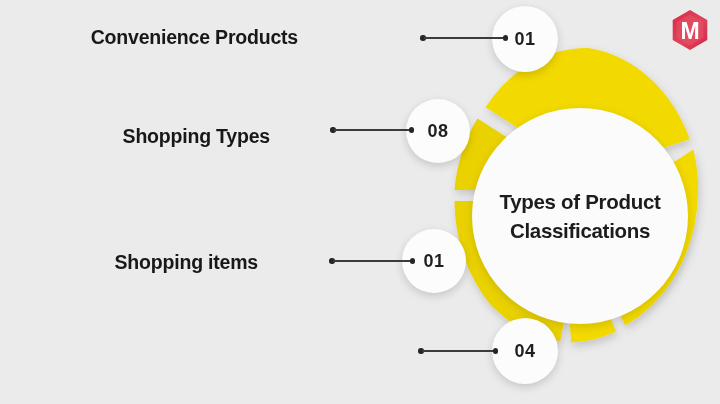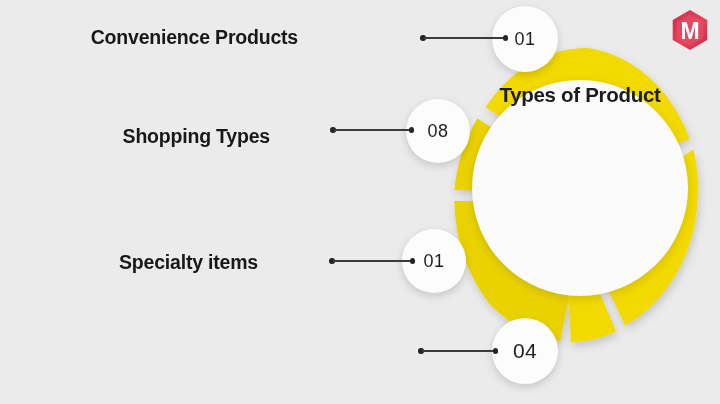--- a/index.html
+++ b/index.html
@@ -83,27 +83,28 @@
     display: block;
     width: 272px;
     height: 360px;
     overflow: visible;
   }
 
   
   .center-disc {
     position: absolute;
     left: 472px;
-    top: 80px;
+    top: 108px;
     width: 216px;
     height: 216px;
     border-radius: 50%;
     background: #fbfbfb;
     box-shadow: 0 3px 10px rgba(0,0,0,0.13);
     display: flex;
+    align-items: center;
     justify-content: center;
   }
   .center-title {
     width: 210px;
     text-align: center;
     color: #1c1c1c;
     font-family: "Liberation Sans", sans-serif;
     font-size: 20.5px;
     font-weight: bold;
     line-height: 1.42;
@@ -114,27 +115,27 @@
   .badge {
     position: absolute;
     border-radius: 50%;
     background: #fcfcfc;
     box-shadow: 0 3px 8px rgba(0,0,0,0.16);
     display: flex;
     align-items: center;
     justify-content: center;
     color: #1f1f1f;
     font-family: "Liberation Sans", sans-serif;
-    font-weight: normal;
+    font-weight: bold;
     letter-spacing: 0.4px;
   }
   .badge-1 { left: 492px; top: 6px;   width: 66px; height: 66px; font-size: 18px; }
   .badge-2 { left: 406px; top: 99px;  width: 64px; height: 64px; font-size: 18px; }
   .badge-3 { left: 402px; top: 229px; width: 64px; height: 64px; font-size: 18px; }
-  .badge-4 { left: 492px; top: 318px; width: 66px; height: 66px; font-size: 21px; }
+  .badge-4 { left: 492px; top: 318px; width: 66px; height: 66px; font-size: 18px; }
 
   
   .logo {
     position: absolute;
     left: 670px;
     top: 9px;
     width: 40px;
     height: 42px;
   }
   .logo svg { display: block; width: 40px; height: 42px; }
@@ -188,20 +189,21 @@
                  L 150.6 249.5
                  A 68 82 0 0 1 126.6 255.9
                  Z" fill="#f2d900"></path>
       </g>
     </svg>
   </div>
 
   <div class="center-disc">
     <div class="center-title">
       <span>Types of Product</span><br>
+      <span>Classifications</span>
     </div>
   </div>
 
   <div class="badge badge-1">01</div>
   <div class="badge badge-2">08</div>
   <div class="badge badge-3">01</div>
   <div class="badge badge-4">04</div>
 
   <div class="connector conn-1">
     <span class="dot start"></span>
@@ -219,21 +221,21 @@
     <span class="dot end"></span>
   </div>
   <div class="connector conn-4">
     <span class="dot start"></span>
     <span class="rule"></span>
     <span class="dot end"></span>
   </div>
 
   <div class="label label-1">Convenience Products</div>
   <div class="label label-2">Shopping Types</div>
-  <div class="label label-3">Specialty items</div>
+  <div class="label label-3">Shopping items</div>
 
   <div class="logo">
     <svg viewBox="0 0 40 42" xmlns="http://www.w3.org/2000/svg">
       <defs>
         <linearGradient id="hexgrad" x1="0" y1="0" x2="1" y2="1">
           <stop offset="0%" stop-color="#d6294a"></stop>
           <stop offset="55%" stop-color="#e0455c"></stop>
           <stop offset="100%" stop-color="#cf2747"></stop>
         </linearGradient>
       </defs>

